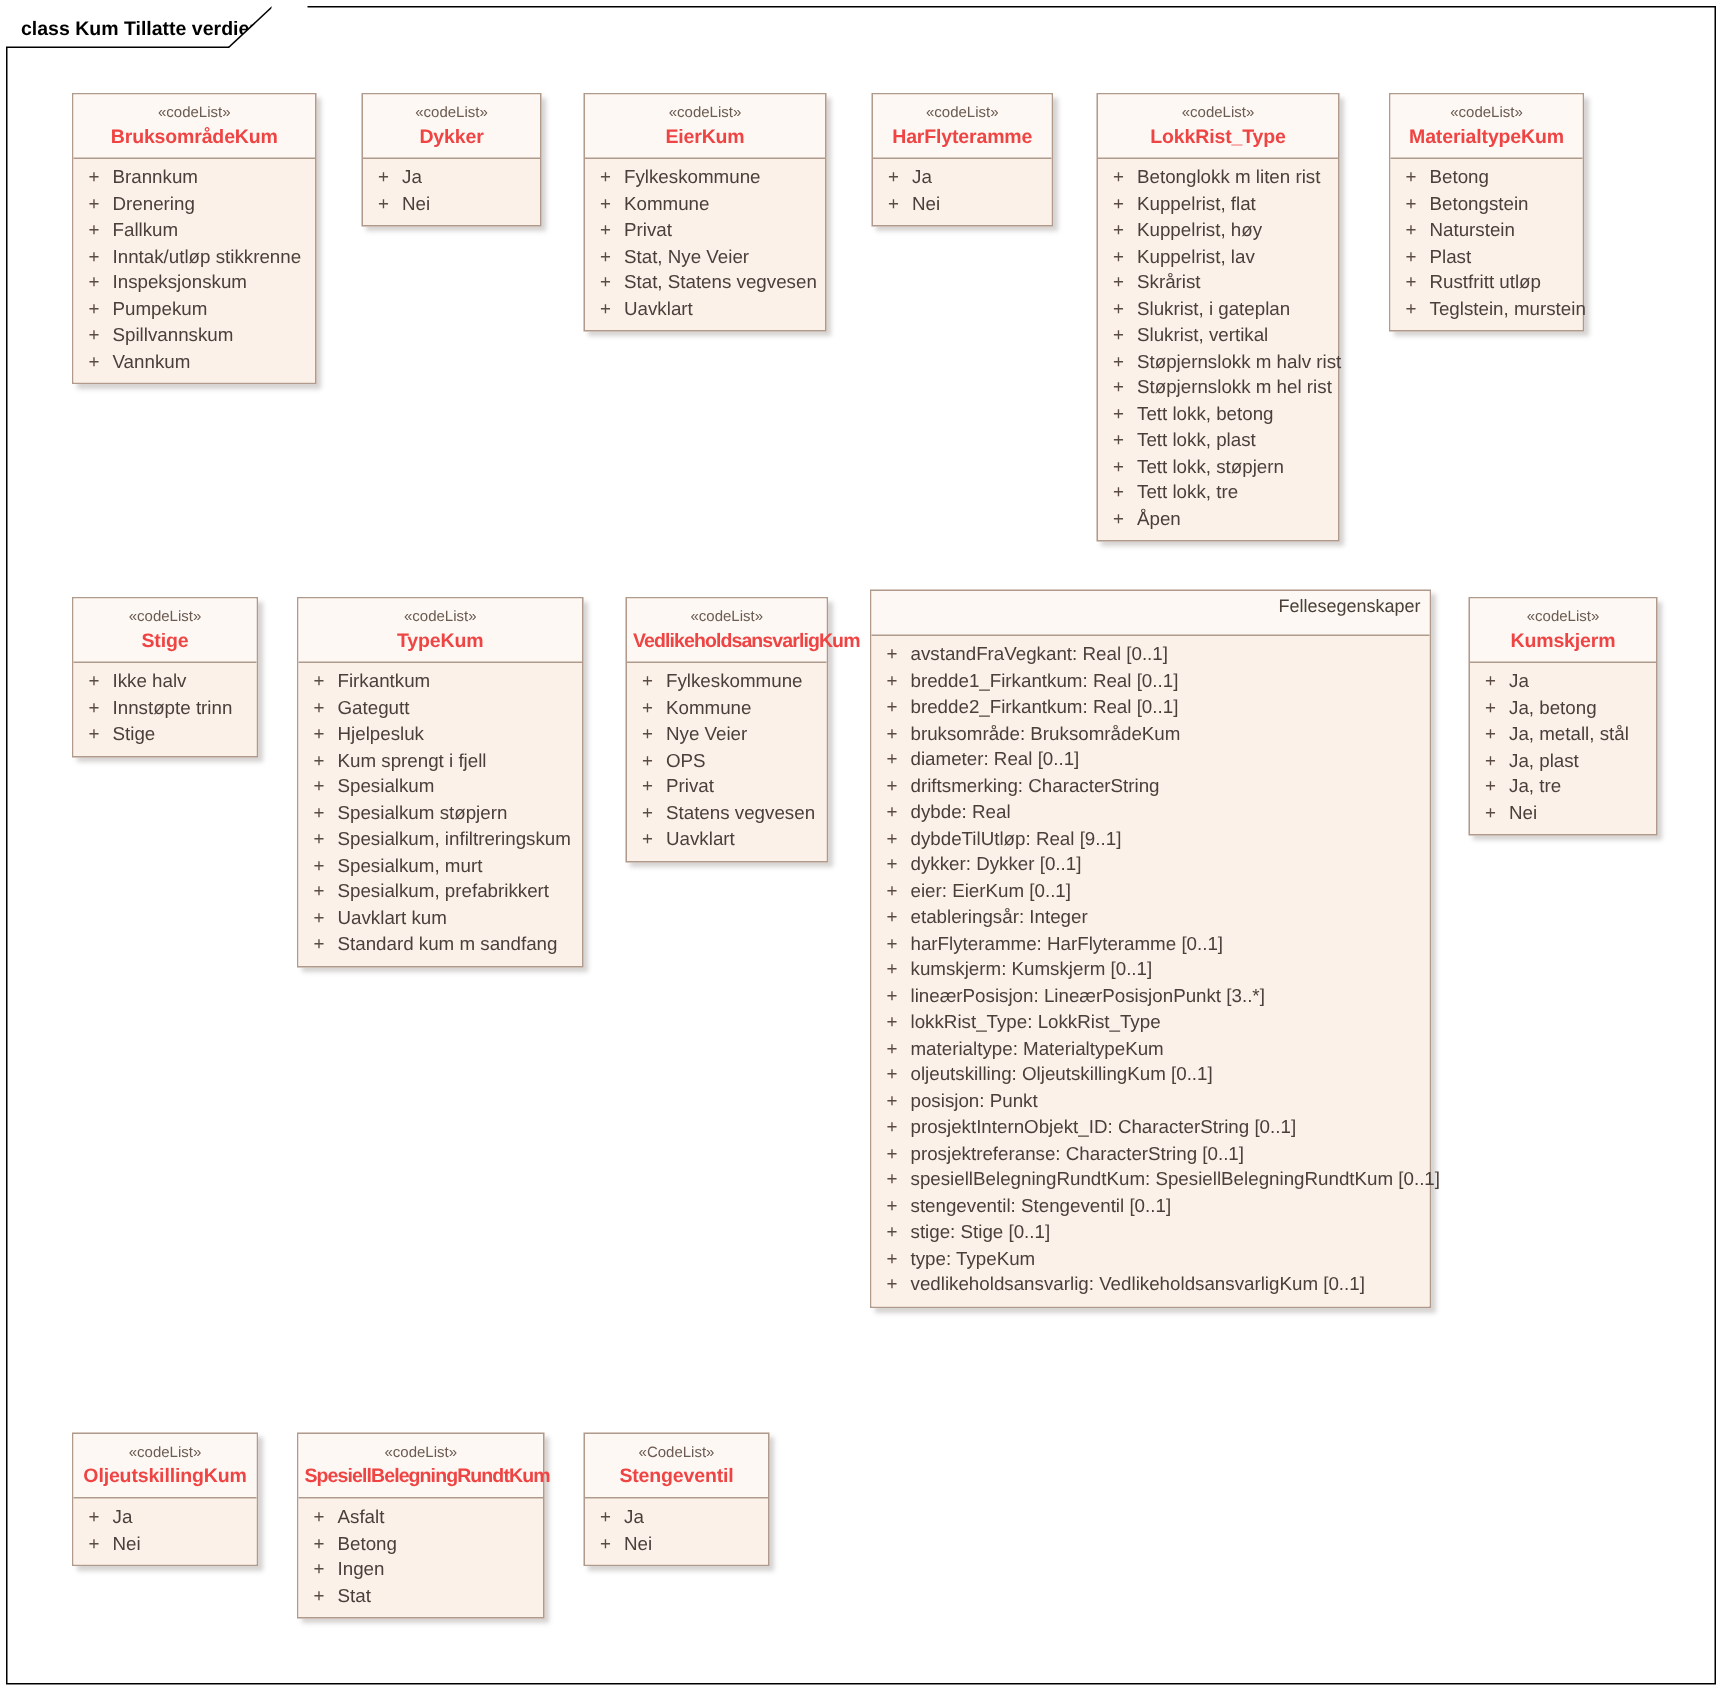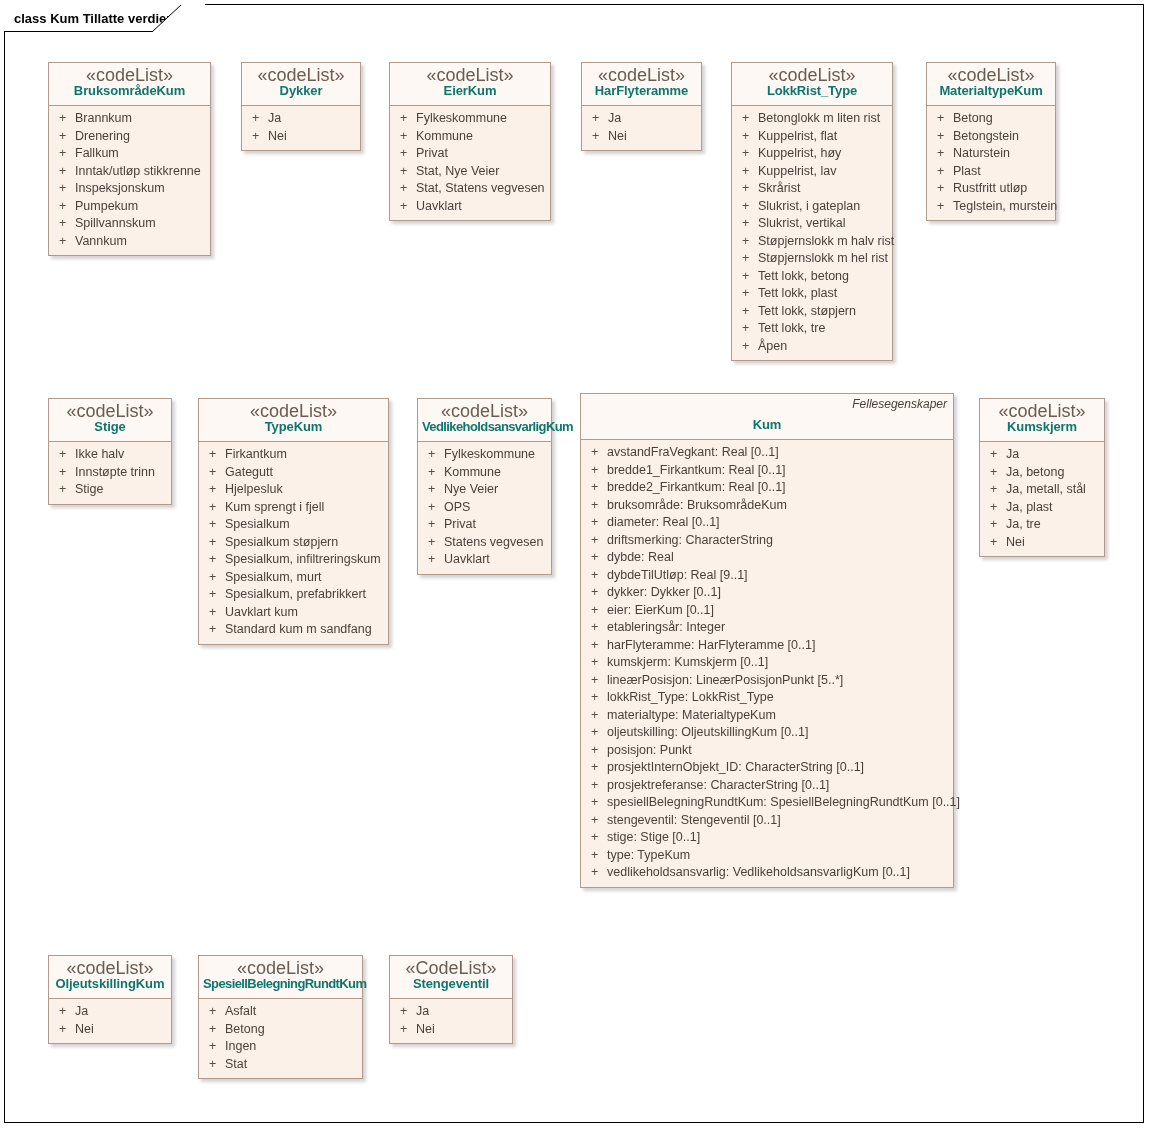--- a/index.html
+++ b/index.html
@@ -72,40 +72,39 @@
   .uml-head {
     box-sizing: border-box;
     border-bottom: 1px solid #b09a8c;
     background: #fdf8f3;
     text-align: center;
     padding: 5px 4px 6px 4px;
     position: relative;
   }
   .stereo {
     display: block;
-    font-size: 18px;
+    font-size: 10px;
     color: #6b5b52;
     line-height: 15px;
     white-space: nowrap;
   }
   .cname {
     display: block;
     font-size: 13px;
     font-weight: bold;
-    color: #0f766e;
+    color: #ef4444;
     line-height: 16px;
     white-space: nowrap;
     letter-spacing: -0.1px;
   }
   .pkg-label {
     position: absolute;
     right: 6px;
     top: 3px;
     font-size: 12px;
-    font-style: italic;
     color: #4a4038;
     line-height: 14px;
   }
   .uml-body {
     background: #fbf1e9;
     padding: 4px 4px 5px 4px;
   }
   .attr {
     display: flex;
     font-size: 12.5px;
@@ -435,21 +434,20 @@
           </div>
           <div class="attr">
             <span class="vis">+</span>
             <span class="atext">Uavklart</span>
           </div>
         </div>
       </div>
       <div class="uml-box" style="left: 575px; top: 388px; width: 374px;">
         <div class="uml-head" style="padding-top: 23px;">
           <div class="pkg-label">Fellesegenskaper</div>
-          <span class="cname">Kum</span>
         </div>
         <div class="uml-body">
           <div class="attr">
             <span class="vis">+</span>
             <span class="atext">avstandFraVegkant: Real [0..1]</span>
           </div>
           <div class="attr">
             <span class="vis">+</span>
             <span class="atext">bredde1_Firkantkum: Real [0..1]</span>
           </div>
@@ -492,21 +490,21 @@
           <div class="attr">
             <span class="vis">+</span>
             <span class="atext">harFlyteramme: HarFlyteramme [0..1]</span>
           </div>
           <div class="attr">
             <span class="vis">+</span>
             <span class="atext">kumskjerm: Kumskjerm [0..1]</span>
           </div>
           <div class="attr">
             <span class="vis">+</span>
-            <span class="atext">lineærPosisjon: LineærPosisjonPunkt [5..*]</span>
+            <span class="atext">lineærPosisjon: LineærPosisjonPunkt [3..*]</span>
           </div>
           <div class="attr">
             <span class="vis">+</span>
             <span class="atext">lokkRist_Type: LokkRist_Type</span>
           </div>
           <div class="attr">
             <span class="vis">+</span>
             <span class="atext">materialtype: MaterialtypeKum</span>
           </div>
           <div class="attr">

